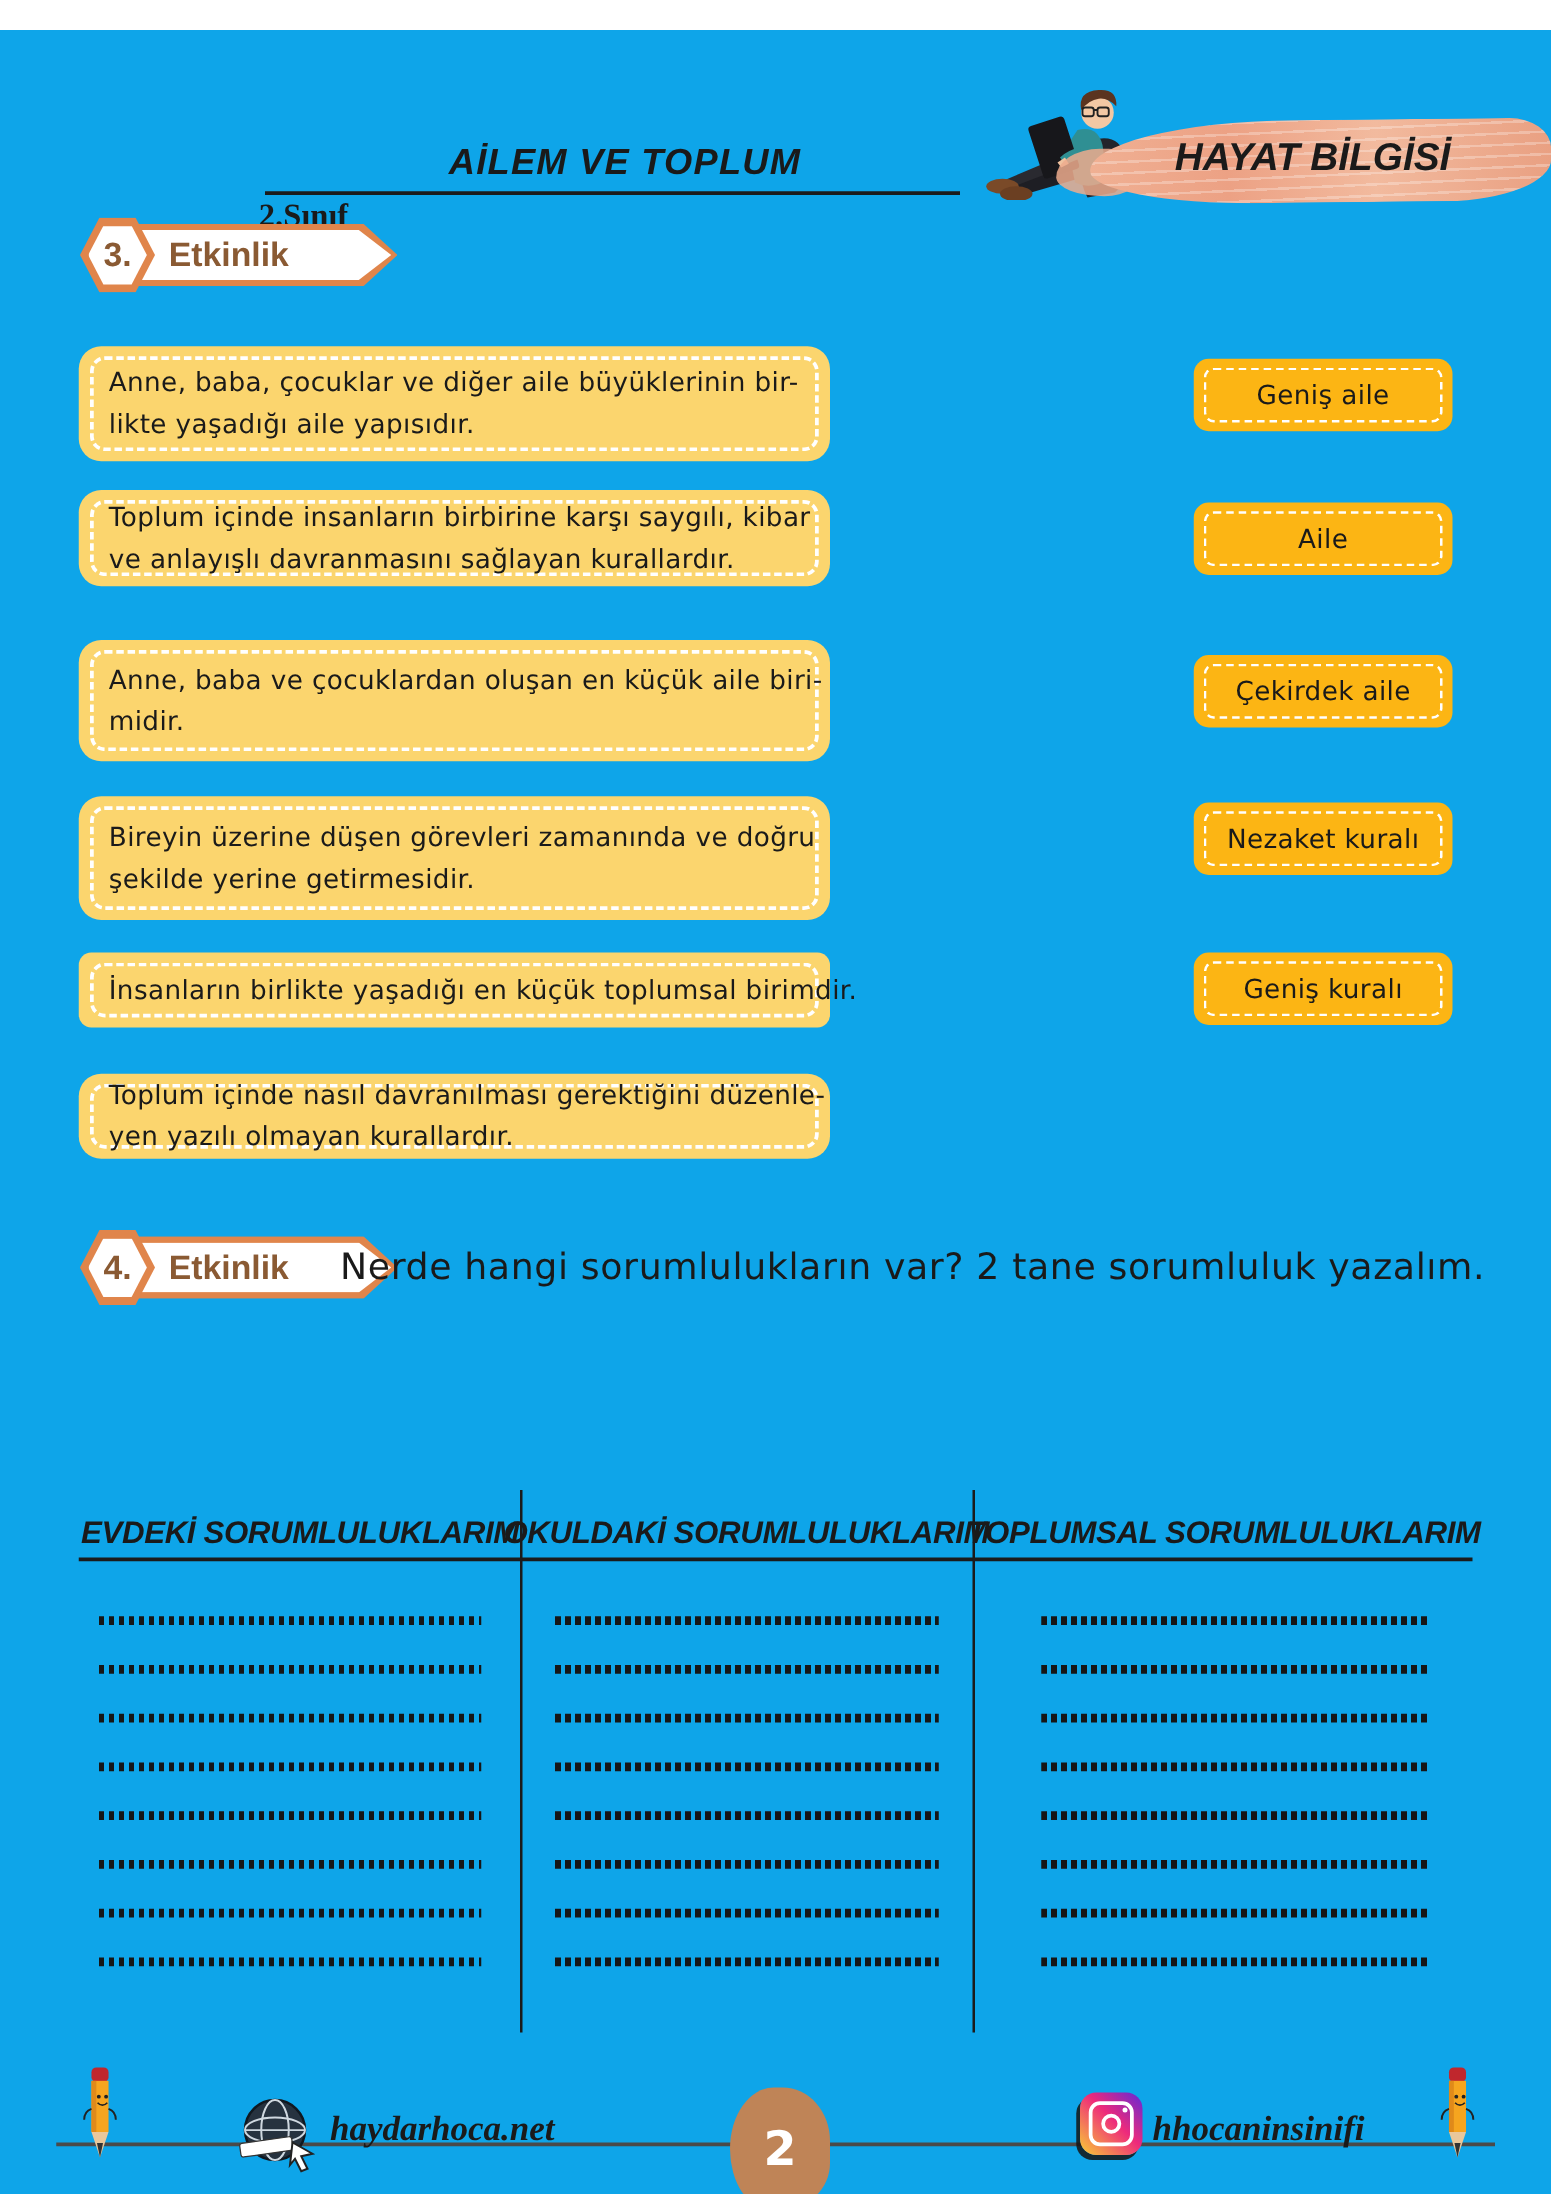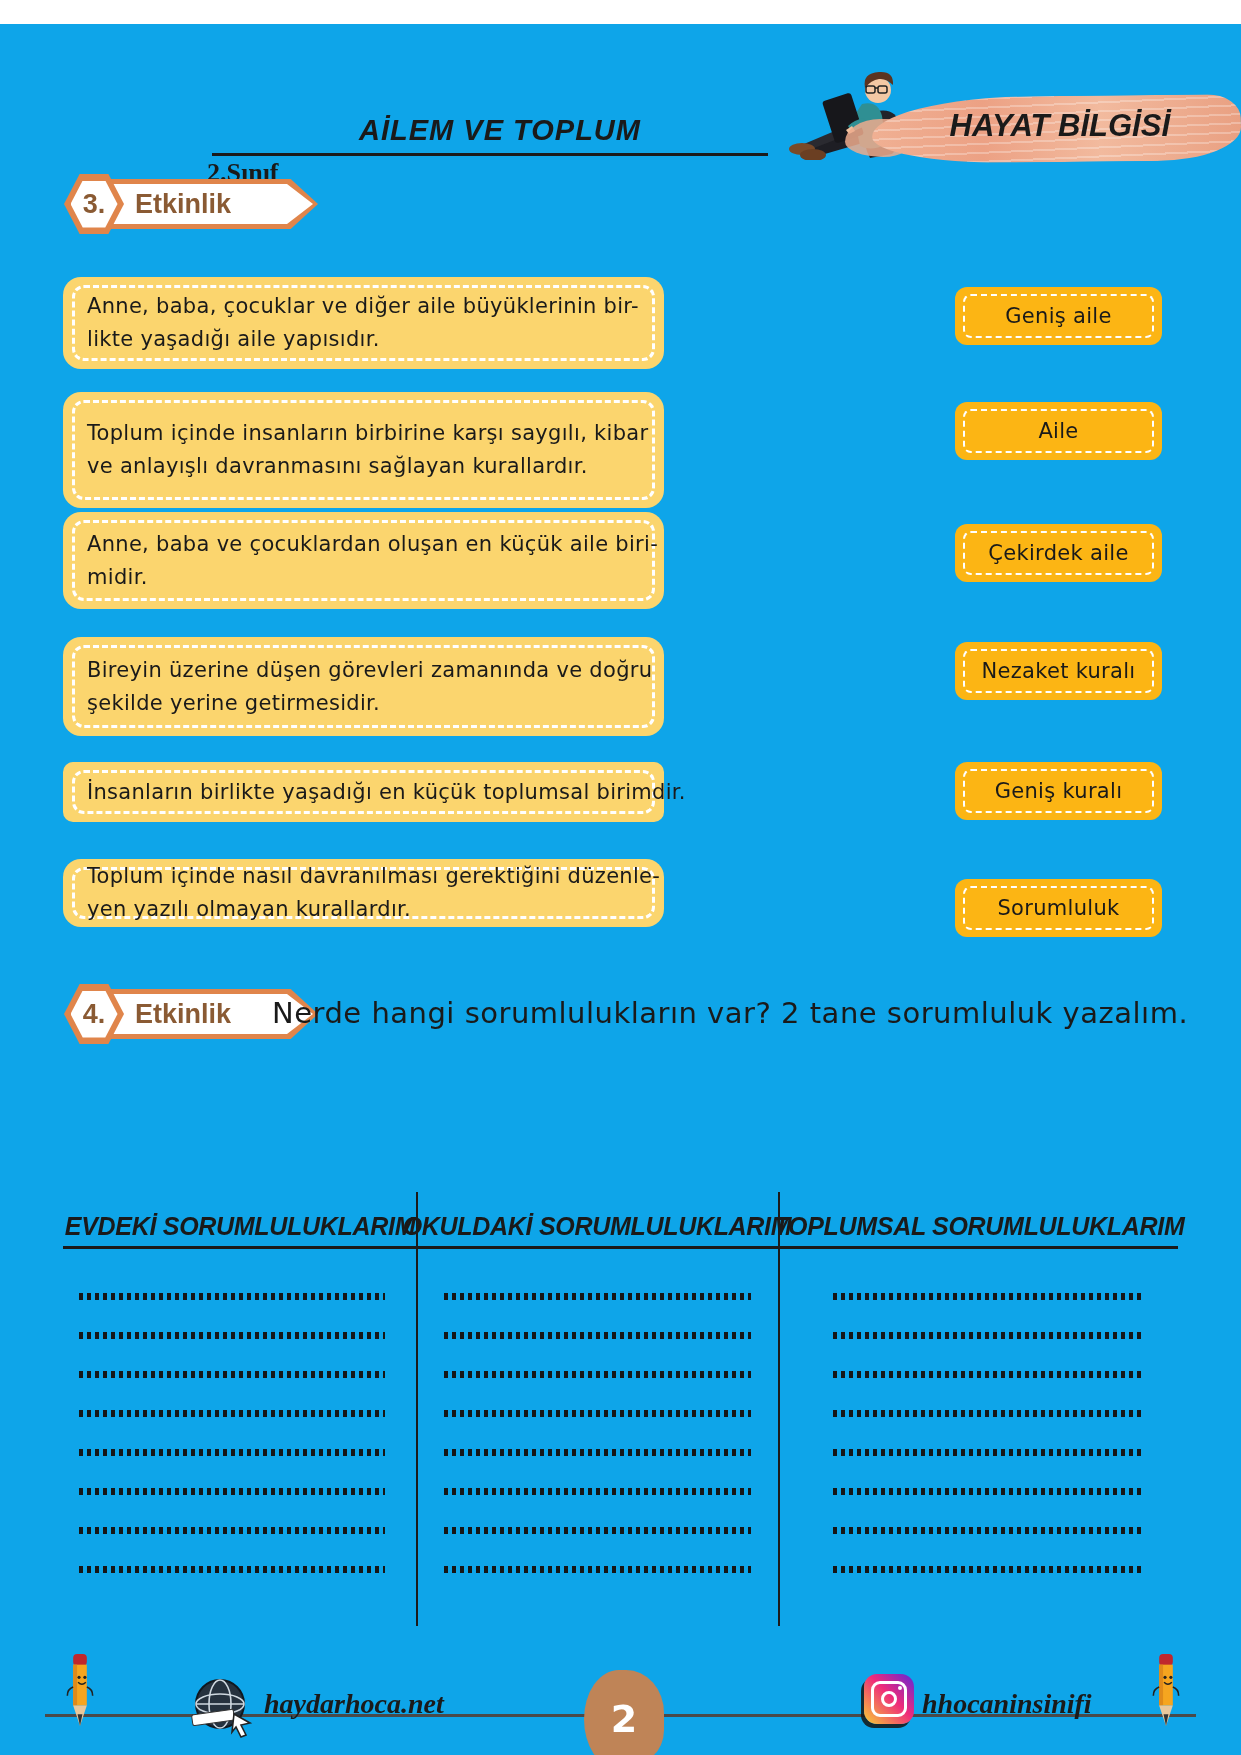--- a/index.html
+++ b/index.html
@@ -13,21 +13,21 @@
   .header-line{position:absolute;left:212px;top:129px;width:556px;height:3px;background:#1b1b1b;}
   .grade{position:absolute;left:207px;top:134px;font-family:"Liberation Serif",serif;
     font-weight:bold;font-size:26px;}
   .brush{position:absolute;left:872px;top:72px;width:369px;height:66px;
     background:
       repeating-linear-gradient(-2deg, rgba(255,255,255,.28) 0 2px, rgba(255,255,255,0) 2px 9px),
       linear-gradient(90deg,#f0b093 0%,#eca184 30%,#f2ba9e 62%,#e9a082 100%);
     border-radius:48% 10% 25% 40% / 65% 40% 55% 45%;transform:rotate(-.6deg);}
   .brush-smudge{position:absolute;left:845px;top:95px;width:70px;height:38px;background:#edab8d;
     border-radius:50% 40% 45% 55%/60% 45% 55% 40%;opacity:.85;}
-  .subject-title{position:absolute;left:930px;top:84px;width:240px;text-align:right;
+  .subject-title{position:absolute;left:930px;top:84px;width:240px;text-align:center;
     font-family:"Liberation Sans",sans-serif;font-weight:bold;font-style:italic;
     font-size:31px;letter-spacing:0px;}
   .reading-boy{position:absolute;left:766px;top:36px;width:140px;height:100px;}
 
   
   .badge{position:absolute;display:flex;align-items:center;}
   .hex{width:60px;height:60px;background:#e0854b;
     clip-path:polygon(26% 0,74% 0,100% 50%,74% 100%,26% 100%,0 50%);
     display:flex;align-items:center;justify-content:center;position:relative;z-index:2;flex:none;}
   .hex-in{width:47px;height:47px;background:#fff;
@@ -121,21 +121,21 @@
     </div>
   </div>
 
   <div class="desc-box" style="top:253px;height:92px;">
     <div class="dash-in"></div>
     <div class="desc-text">
         <span>Anne, baba, çocuklar ve diğer aile büyüklerinin bir-</span>
         <span>likte yaşadığı aile yapısıdır.</span>
       </div>
   </div>
-  <div class="desc-box" style="top:368px;height:116px;text-decoration:underline;">
+  <div class="desc-box" style="top:368px;height:77px;text-decoration:underline;">
     <div class="dash-in"></div>
     <div class="desc-text">
         <span>Toplum içinde insanların birbirine karşı saygılı, kibar</span>
         <span>ve anlayışlı davranmasını sağlayan kurallardır.</span>
       </div>
   </div>
   <div class="desc-box" style="top:488px;height:97px;">
     <div class="dash-in"></div>
     <div class="desc-text">
         <span>Anne, baba ve çocuklardan oluşan en küçük aile biri-</span>
@@ -175,24 +175,20 @@
     <div class="dash-in"></div>
     <div class="term-label">Çekirdek aile</div>
   </div>
   <div class="term-box" style="top:618px;">
     <div class="dash-in"></div>
     <div class="term-label">Nezaket kuralı</div>
   </div>
   <div class="term-box" style="top:738px;">
     <div class="dash-in"></div>
     <div class="term-label">Geniş kuralı</div>
-  </div>
-  <div class="term-box" style="top:855px;">
-    <div class="dash-in"></div>
-    <div class="term-label">Sorumluluk</div>
   </div>
 
   <div class="badge" style="left:64px;top:960px;">
     <div class="hex">
       <div class="hex-in">4.</div>
     </div>
     <div class="banner">
       <div class="banner-in">Etkinlik</div>
     </div>
   </div>

